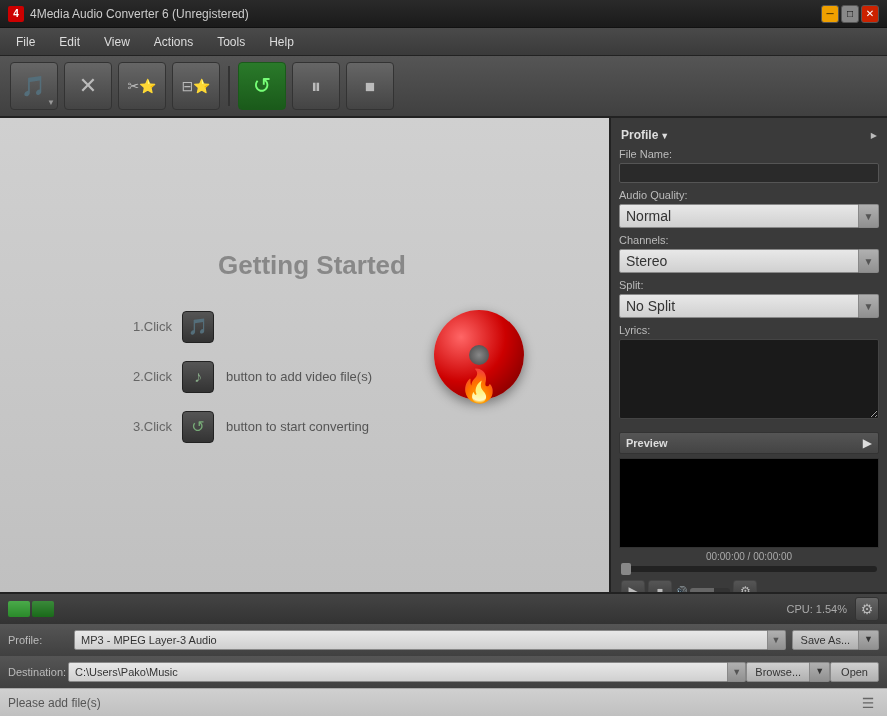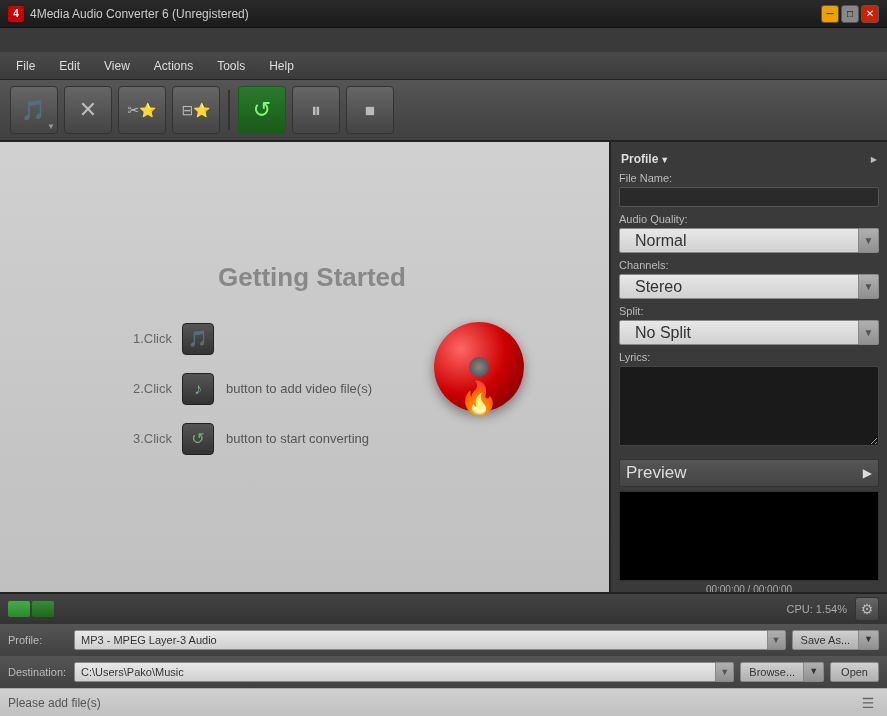--- a/index.html
+++ b/index.html
@@ -52,21 +52,20 @@
     .win-btn.close { background: #cc2200; color: #fff; }
 
     
     #menu-bar {
       background: linear-gradient(to bottom, #4a4a4a, #3a3a3a);
       height: 28px;
       display: flex;
       align-items: center;
       padding: 0 4px;
       border-bottom: 1px solid #222;
-      margin-top: 24px;
     }
     .menu-item {
       padding: 4px 12px;
       color: #ddd;
       font-size: 12px;
       cursor: pointer;
       border-radius: 3px;
     }
 
     
@@ -199,22 +198,22 @@
     }
     .panel-select-wrap {
       display: flex;
       position: relative;
     }
     .panel-select {
       flex: 1;
       background: linear-gradient(to bottom, #e8e8e8, #d0d0d0);
       border: 1px solid #888;
       color: #333;
-      padding: 3px 15px;
-      font-size: 16px;
+      padding: 3px 6px;
+      font-size: 14px;
       border-radius: 2px 0 0 2px;
       appearance: none;
     }
     .panel-select-arrow {
       background: linear-gradient(to bottom, #b0b0b0, #909090);
       border: 1px solid #888;
       border-left: none;
       width: 20px;
       display: flex; align-items: center; justify-content: center;
       font-size: 10px; color: #555;
@@ -246,23 +245,23 @@
       display: flex;
       align-items: center;
       justify-content: space-between;
       background: linear-gradient(to bottom, #555, #444);
       border: 1px solid #333;
       padding: 3px 6px;
       border-radius: 2px;
       margin-bottom: 4px;
     }
     .preview-label {
-      font-size: 17px;
+      font-size: 11px;
       color: #ddd;
-      font-weight: normal;
+      font-weight: bold;
     }
     .preview-video {
       width: 100%;
       height: 90px;
       background: #000;
       border: 1px solid #333;
     }
     .preview-time {
       text-align: center;
       font-size: 10px;
@@ -646,21 +645,21 @@
     <div class="ctrl-combo">
       <input type="text" class="ctrl-input" value="MP3 - MPEG Layer-3 Audio" style="">
       <div class="ctrl-arrow">▼</div>
     </div>
     <div class="ctrl-btn-split">
       <button class="ctrl-btn-main">Save As...</button>
       <div class="ctrl-btn-arrow">▼</div>
     </div>
   </div>
 
-  <div id="control-bar" style="height:32px;background:linear-gradient(to bottom,#555,#404040);display:flex;align-items:center;padding:0 8px;gap:6px;">
+  <div id="control-bar" style="height:32px;background:linear-gradient(to bottom,#555,#404040);display:flex;align-items:center;padding:0 8px;gap:0;">
     <span class="ctrl-label">Destination:</span>
     <div class="ctrl-combo">
       <input type="text" class="ctrl-input" value="C:\Users\Pako\Music" style="">
       <div class="ctrl-arrow">▼</div>
     </div>
     <div class="ctrl-btn-split">
       <button class="ctrl-btn-main">Browse...</button>
       <div class="ctrl-btn-arrow">▼</div>
     </div>
     <button class="ctrl-btn">Open</button>

